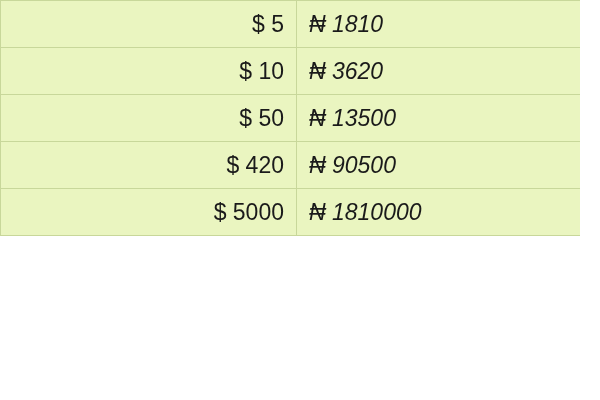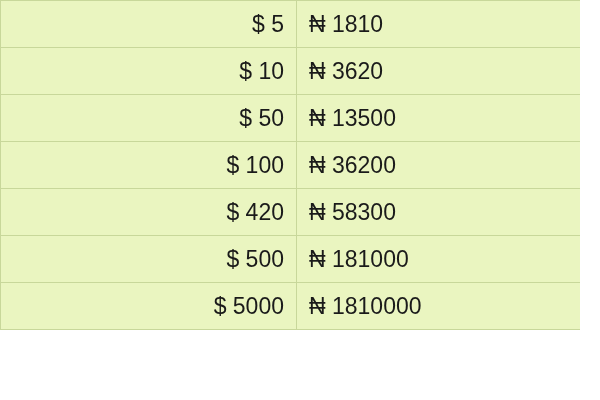--- a/index.html
+++ b/index.html
@@ -42,20 +42,21 @@
   }
   td.col-usd {
     width: 296px;
     text-align: right;
     padding-right: 12px;
   }
   td.col-ngn {
     width: 284px;
     text-align: left;
     padding-left: 14px;
+    font-style: italic;
   }
   
   table.rate-table tr.partial td {
     height: 14px;
   }
   .left-edge, .right-edge {
     position: absolute;
     top: 0;
     bottom: 0;
     background: #ffffff;
@@ -74,30 +75,22 @@
       </tr>
       <tr>
         <td class="col-usd">$ 10</td>
         <td class="col-ngn">₦ 3620</td>
       </tr>
       <tr>
         <td class="col-usd">$ 50</td>
         <td class="col-ngn">₦ 13500</td>
       </tr>
       <tr>
-        <td class="col-usd">$ 100</td>
-        <td class="col-ngn">₦ 36200</td>
-      </tr>
-      <tr>
         <td class="col-usd">$ 420</td>
-        <td class="col-ngn">₦ 58300</td>
-      </tr>
-      <tr>
-        <td class="col-usd">$ 500</td>
-        <td class="col-ngn">₦ 181000</td>
+        <td class="col-ngn">₦ 90500</td>
       </tr>
       <tr>
         <td class="col-usd">$ 5000</td>
         <td class="col-ngn">₦ 1810000</td>
       </tr>
     </tbody>
   </table>
   <div class="right-edge"></div>
 </div>
 

